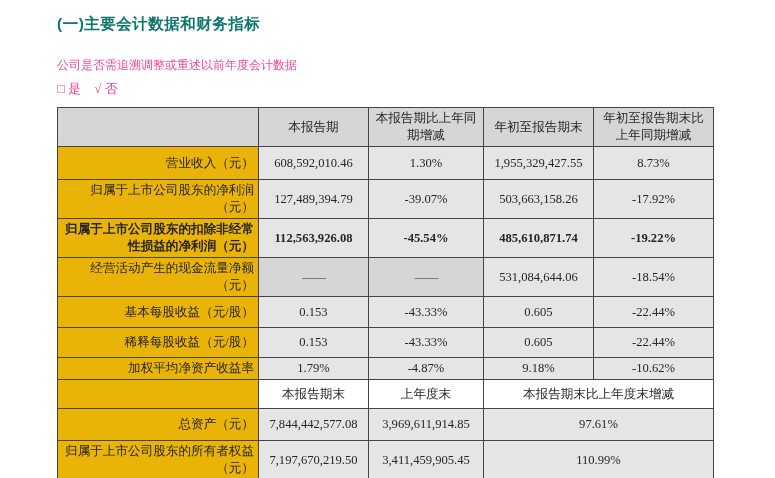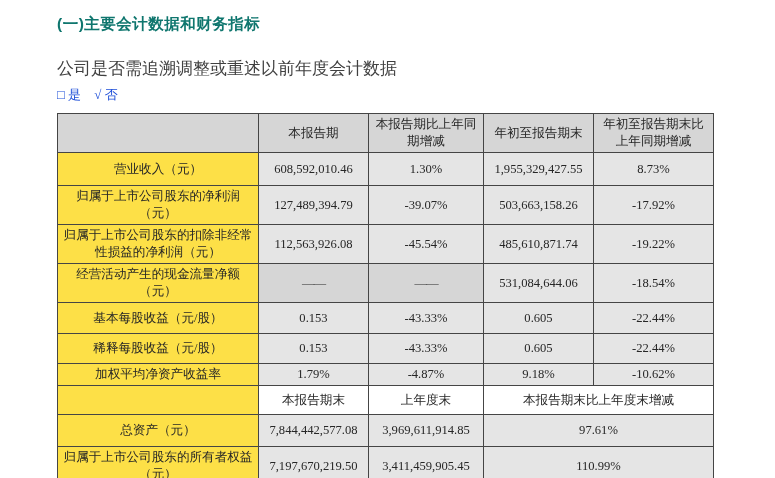--- a/index.html
+++ b/index.html
@@ -17,46 +17,46 @@
   .section-title {
     font-family: "Liberation Sans", "DejaVu Sans", sans-serif;
     font-size: 15.5px;
     font-weight: 700;
     color: #0f766e;
     margin: 0;
     letter-spacing: 0.5px;
   }
   .question {
     margin: 22px 12px 0 0;
-    font-size: 17px;
-    color: #404040;
+    font-size: 12px;
+    color: #ec4899;
   }
   .answer {
     margin: 6px 0 0 0;
     font-size: 13px;
-    color: #1d4ed8;
+    color: #ec4899;
   }
   .answer .opt { margin-right: 10px; }
   table.fin {
     margin-top: 9px;
     border-collapse: collapse;
     table-layout: fixed;
     width: 656px;
   }
   table.fin td {
     border: 1px solid #454545;
     font-size: 12.6px;
     line-height: 1.35;
     padding: 2px 4px;
     vertical-align: middle;
     overflow: hidden;
   }
   td.lbl {
-    background: #fde047;
-    text-align: center;
+    background: #eab308;
+    text-align: right;
     padding-left: 6px;
   }
   td.val {
     background: #e5e5e5;
     text-align: center;
   }
   tr.hdr td {
     background: #d6d6d6;
     text-align: center;
   }
@@ -64,21 +64,21 @@
   td.dash {
     background: #d6d6d6;
     text-align: center;
     color: #4d4d4d;
     letter-spacing: -1px;
   }
   
   tr.h-hd1 { height: 37px; }
   tr.h-r1  { height: 33px; }
   tr.h-r2  { height: 30px; }
-  tr.h-r3  { height: 39px; }
+  tr.h-r3  { height: 39px; font-weight: bold; }
   tr.h-r4  { height: 29px; }
   tr.h-r5  { height: 31px; }
   tr.h-r6  { height: 30px; }
   tr.h-r7  { height: 22px; }
   tr.h-hd2 { height: 29px; padding-left: 8px; }
   tr.h-r8  { height: 32px; }
   tr.h-r9  { height: 38px; }
 </style>
 </head>
 <body>

